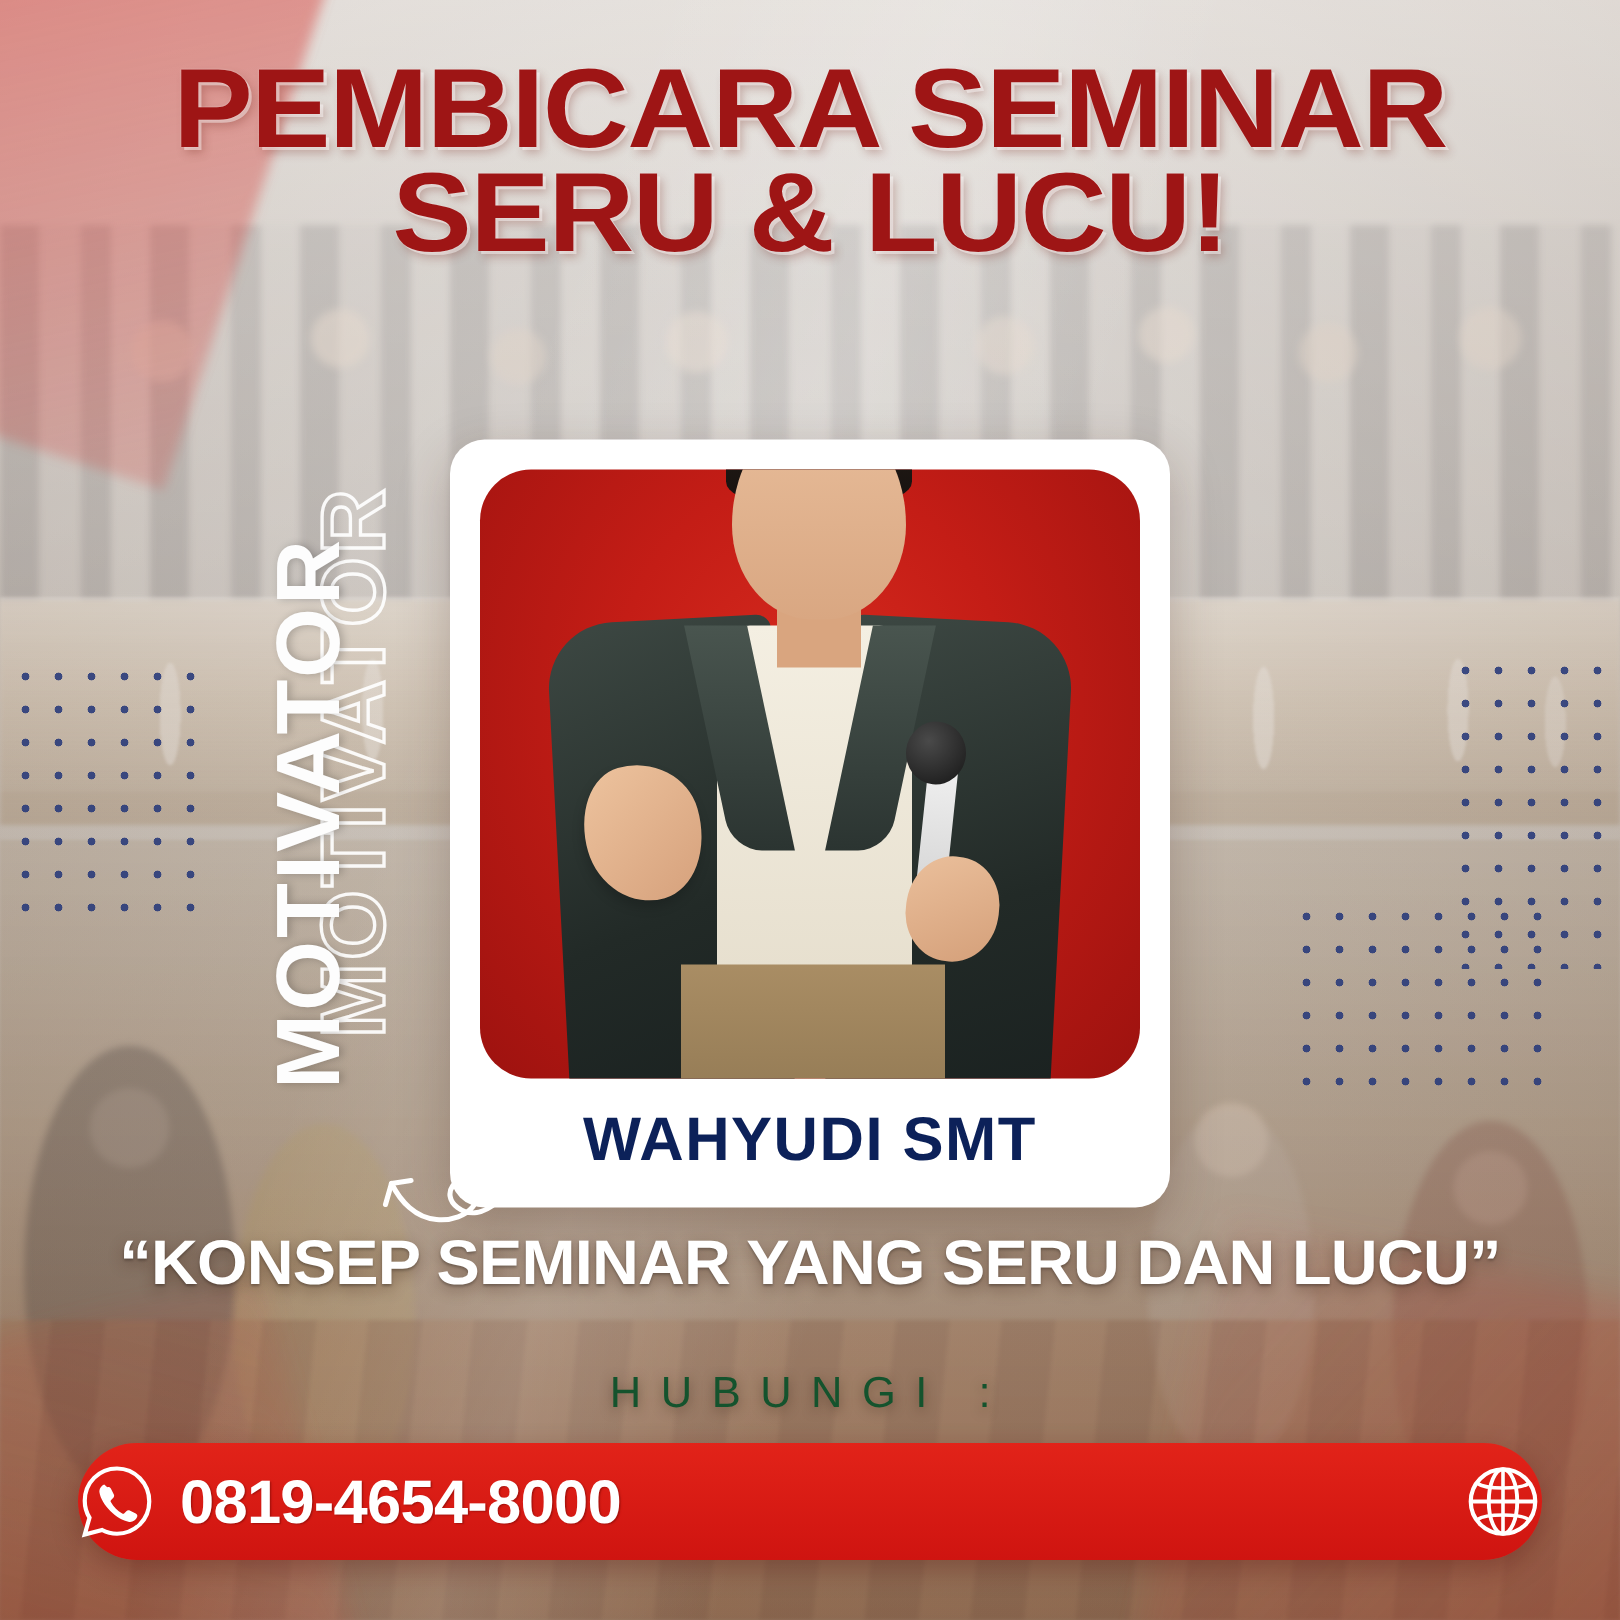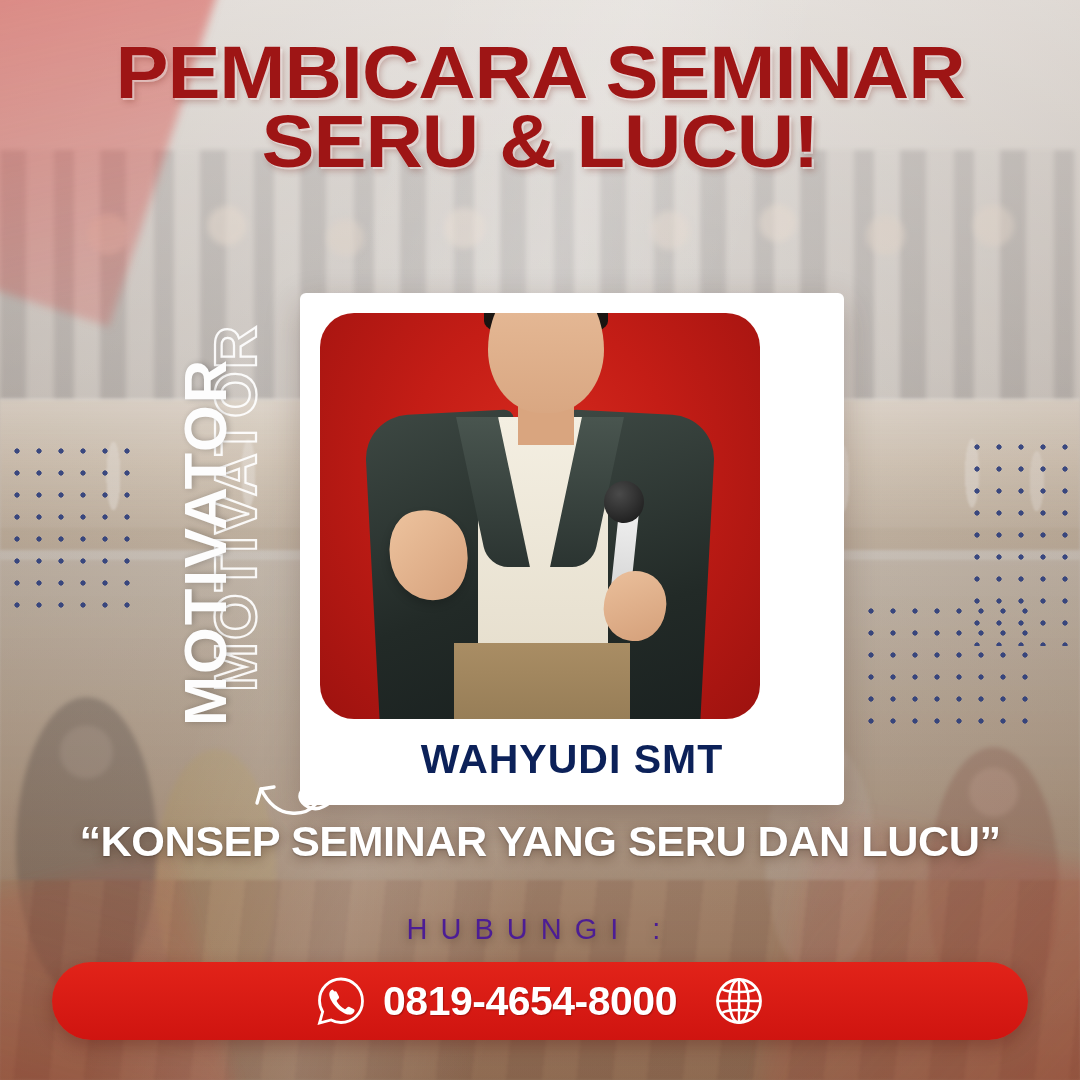--- a/index.html
+++ b/index.html
@@ -205,23 +205,23 @@
   }
   .vert-outline {
     left:34px; top:30px;
     color:transparent;
     -webkit-text-stroke:2.2px rgba(255,255,255,.92);
   }
 
   
   .card {
     position:absolute; left:300px; top:293px;
-    width:544px; height:512px;
+    width:480px; height:512px;
     background:#ffffff;
-    border-radius:6px;
+    border-radius:23px;
     box-shadow:0 12px 34px rgba(60,30,20,.26);
   }
   .card-photo {
     position:absolute; left:20px; top:20px;
     width:440px; height:406px;
     border-radius:34px;
     overflow:hidden;
     background:
       radial-gradient(ellipse at 50% 38%, #d62a1e 0%, #c41d16 42%, #9d120f 100%);
   }
@@ -322,31 +322,31 @@
     white-space:nowrap;
   }
 
   
   .hubungi {
     position:absolute; left:0; top:913px; width:100%;
     text-align:center;
     font-size:29px;
     font-weight:normal;
     letter-spacing:13px;
-    color:#4c1d95;
+    color:#14532d;
     text-shadow:0 2px 8px rgba(60,35,22,.5);
   }
 
   
   .contact-bar {
     position:absolute; left:52px; top:962px;
     width:976px; height:78px;
     background:linear-gradient(180deg,#e22319,#cf1410);
     border-radius:39px;
-    display:flex; align-items:center; justify-content:center;
+    display:flex; align-items:center; justify-content:space-between;
     gap:36px;
     box-shadow:0 6px 18px rgba(90,20,14,.35);
   }
   .contact-item { display:flex; align-items:center; gap:16px; }
   .contact-text {
     color:#fff;
     font-weight:bold;
     font-size:41px;
     letter-spacing:-0.5px;
     text-shadow:1px 1px 1px rgba(120,10,6,.5);

